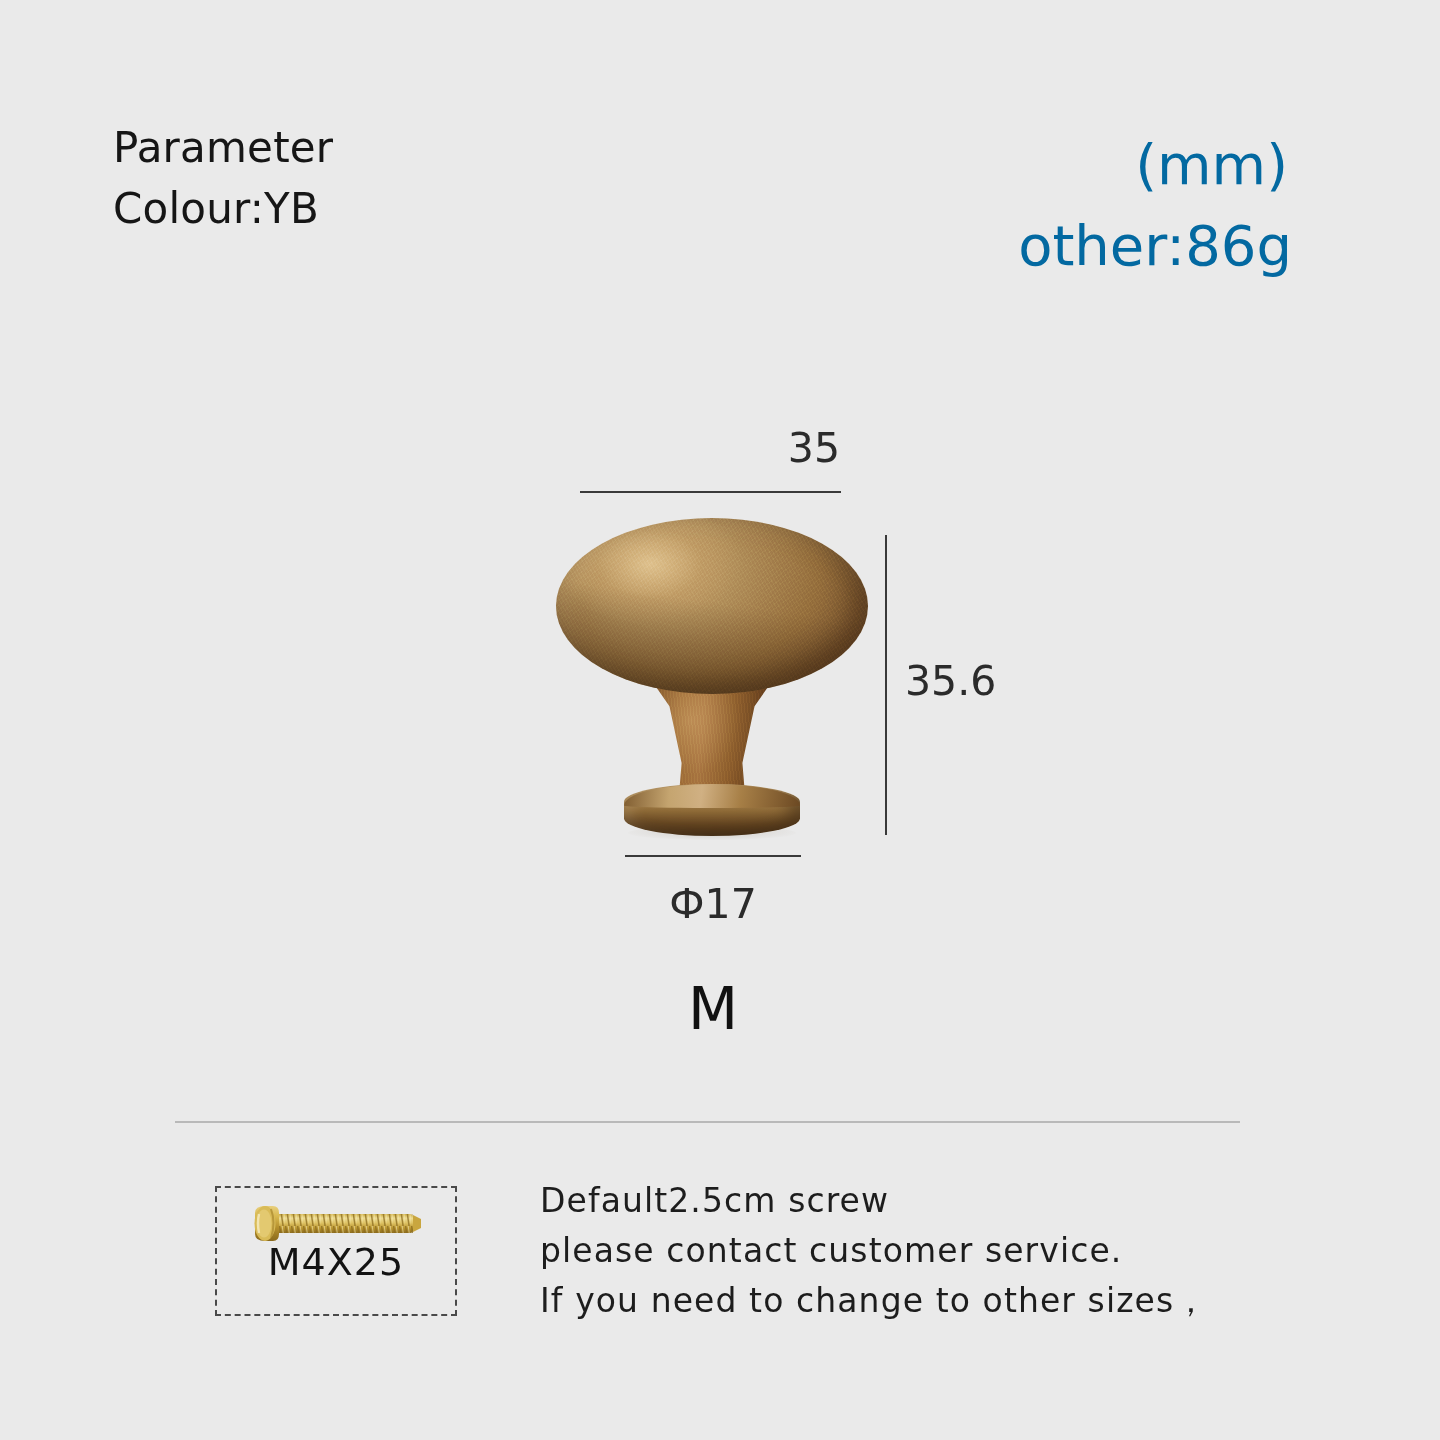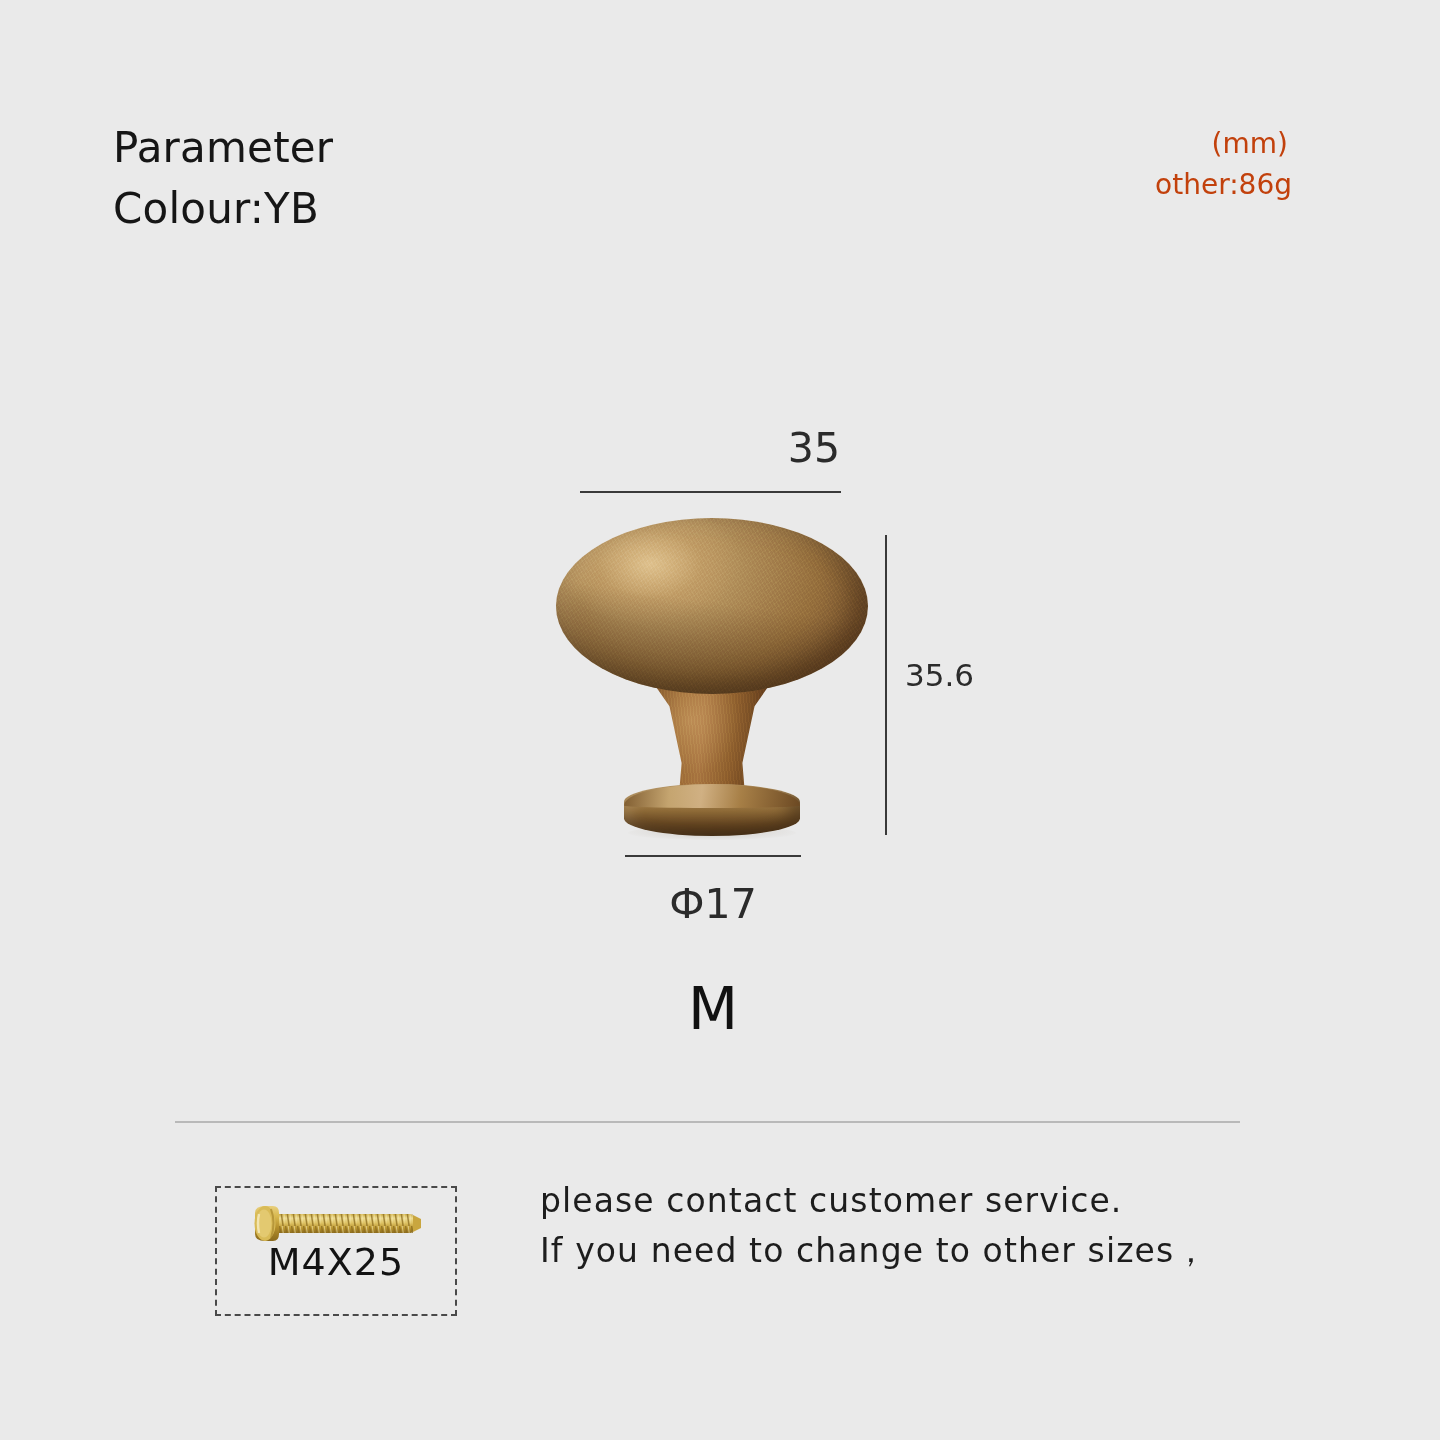--- a/index.html
+++ b/index.html
@@ -24,24 +24,24 @@
     top: 118px;
     font-size: 42px;
     line-height: 1.45;
     letter-spacing: 0.2px;
     color: #161616;
   }
   .header-right {
     position: absolute;
     right: 148px;
     top: 124px;
-    font-size: 28px;
+    font-size: 56px;
     line-height: 1.45;
     text-align: right;
-    color: #c2410c;
+    color: #0369a1;
   }
   .hdr-line { display: block; white-space: nowrap; }
   .hdr-mm { padding-right: 4px; }
 
   
   .dim-area {
     position: absolute;
     left: 0;
     top: 0;
     width: 1440px;
@@ -71,21 +71,21 @@
     left: 885px;
     top: 535px;
     width: 0;
     height: 300px;
     border-left: 2px solid #3a3a3a;
   }
   .lbl-right {
     position: absolute;
     left: 905px;
     top: 657px;
-    font-size: 31px;
+    font-size: 41px;
     color: #2b2b2b;
     white-space: nowrap;
   }
 
   .rule-bottom {
     position: absolute;
     left: 625px;
     top: 855px;
     width: 176px;
     height: 0;
@@ -362,15 +362,16 @@
       <ellipse cx="22" cy="21.5" rx="10.5" ry="17.5" fill="#d9bb57"></ellipse>
       <ellipse cx="21" cy="21.5" rx="7.5" ry="14" fill="#e6cd78" opacity="0.75"></ellipse>
       <path d="M16 12 Q14 21 16 31" stroke="#f6ecc0" stroke-width="2.4" fill="none" opacity="0.8"></path>
       <path d="M28 7 Q33 21 28 36" stroke="#9a7a22" stroke-width="2" fill="none" opacity="0.55"></path>
     </svg>
   </div>
   <div class="screw-label">M4X25</div>
 </div>
 
 <div class="screw-note">
+  <span>Default2.5cm screw</span>
   <span>please contact customer service.</span>
   <span>If you need to change to other sizes，</span>
 </div>
 
 </body></html>

